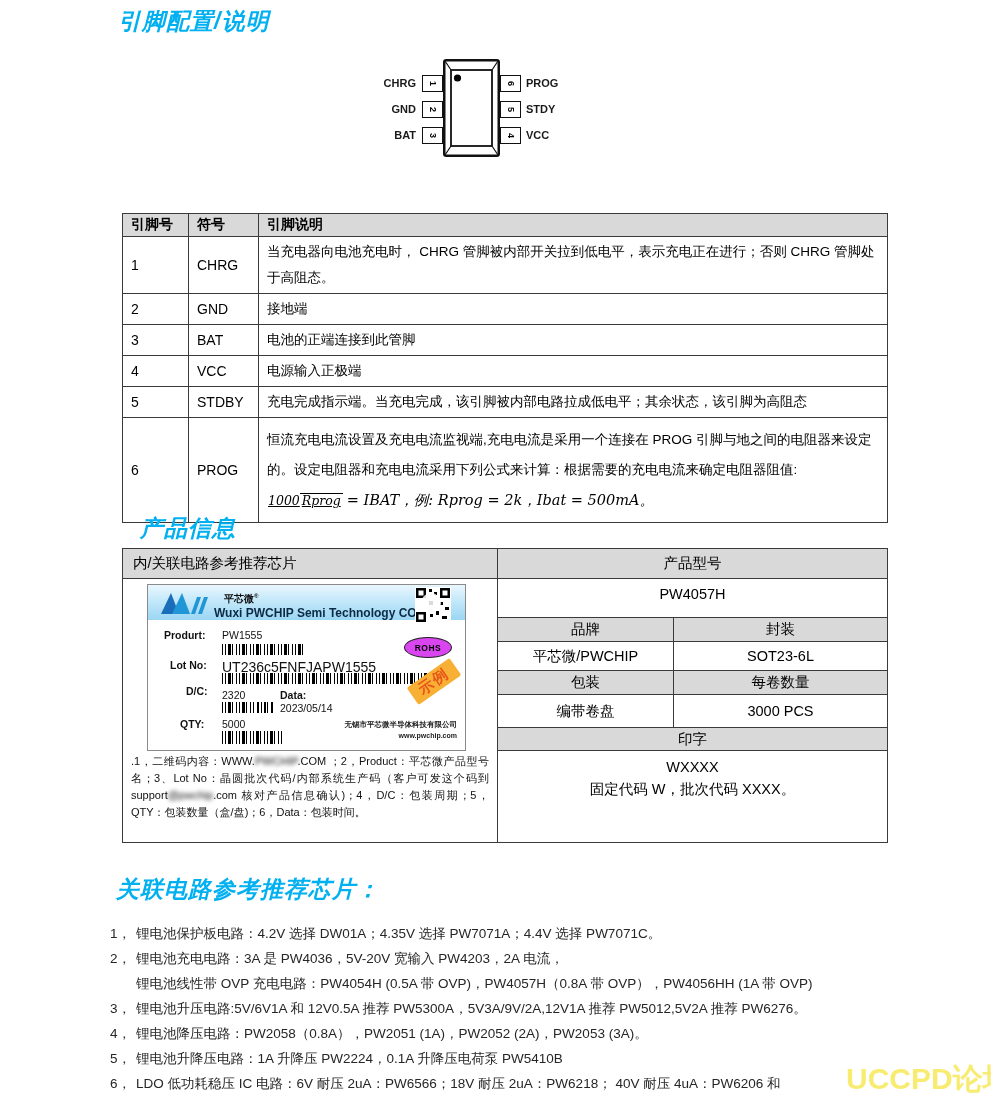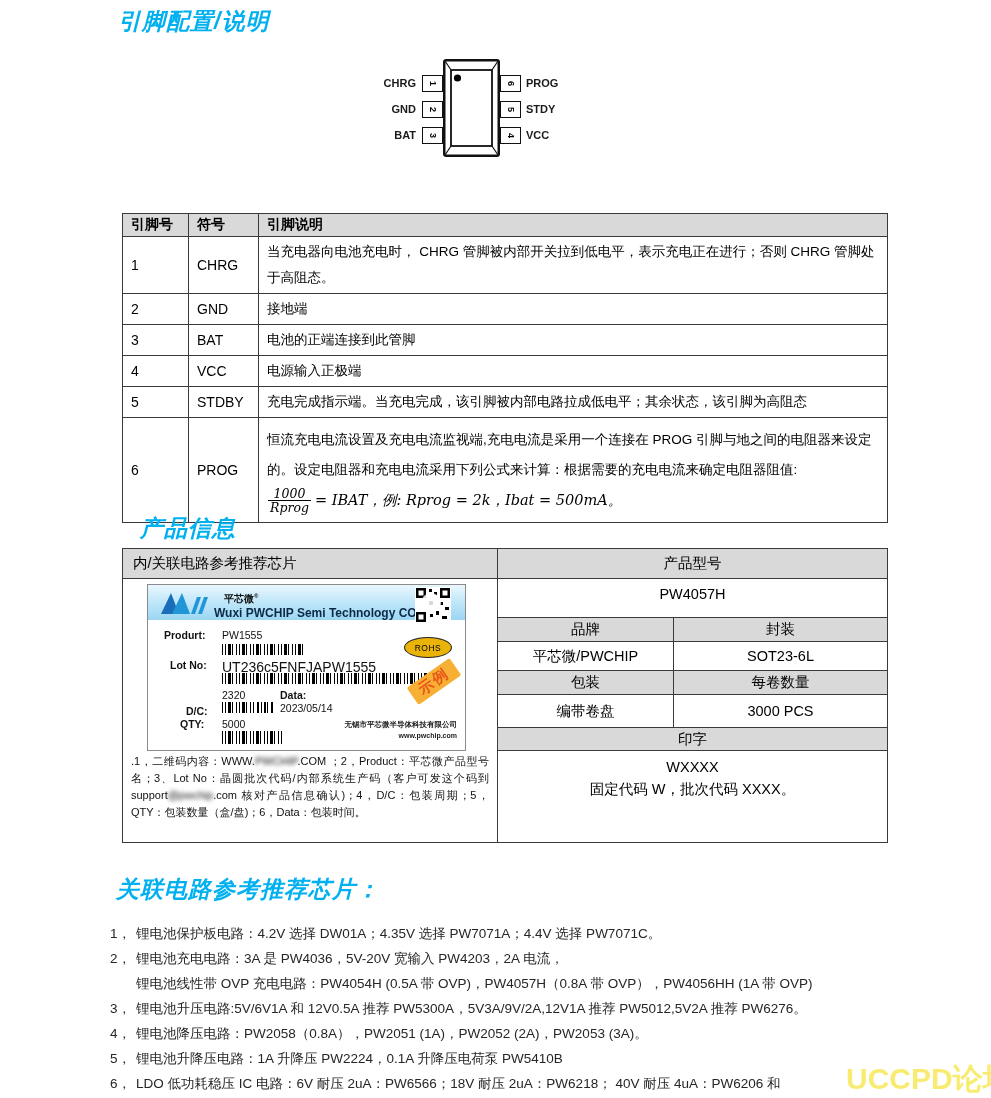--- a/index.html
+++ b/index.html
@@ -25,21 +25,21 @@
   
   table.pin-table{position:absolute;left:122px;top:213px;width:766px;border-collapse:collapse;table-layout:fixed;}
   .pin-table th,.pin-table td{border:1.5px solid #3a3a3a;padding:2px 8px;font-size:14px;vertical-align:middle;box-sizing:border-box;}
   .pin-table th{background:#d9d9d9;font-weight:bold;text-align:left;height:22px;}
   .pin-table td{font-weight:normal;}
   .pin-table td.desc{font-size:13.5px;line-height:26px;padding:2px 8px;}
   tr.rr1{height:55px;} tr.rr2{height:25px;} tr.rr3{height:26px;} tr.rr4{height:26px;} tr.rr5{height:25px;}
   tr.rr6{height:105px;}
   tr.rr6 td.desc{line-height:30px;}
   .math{font-family:"DejaVu Serif","Liberation Serif",serif;font-style:italic;font-size:14.5px;white-space:nowrap;}
-  .frac{display:inline-flex;flex-direction:column;align-items:center;vertical-align:middle;margin:0 4px 0 1px;line-height:1.05;}
+  .frac{display:inline-flex;flex-direction:row;align-items:center;vertical-align:middle;margin:0 4px 0 1px;line-height:1.05;text-decoration:underline;}
   .frac .num{font-size:12.5px;}
   .frac .den{font-size:12.5px;border-top:1.2px solid #000;padding:0 2px;}
 
   
   .prod-table{position:absolute;left:122px;top:548px;width:766px;height:295px;border:1.5px solid #3a3a3a;box-sizing:border-box;}
   .prod-table .cell{position:absolute;box-sizing:border-box;font-size:14.5px;display:flex;align-items:center;justify-content:center;}
   .hdr{background:#d9d9d9;}
   .c-lh{left:0;top:0;width:375px;height:30px;border-right:1.5px solid #3a3a3a;border-bottom:1.5px solid #3a3a3a;justify-content:flex-start !important;padding-left:10px;}
   .c-lbody{left:0;top:30px;width:375px;height:263px;border-right:1.5px solid #3a3a3a;display:block !important;}
   .c-model-h{left:375px;top:0;width:389px;height:30px;border-bottom:1.5px solid #3a3a3a;}
@@ -61,21 +61,21 @@
            background:linear-gradient(180deg,#eaf7fe 0%,#c3e8fa 45%,#9bd6f3 100%);}
   .lc-logo{position:absolute;left:12px;top:5px;}
   .lc-brand{position:absolute;left:76px;top:7px;font-size:10px;font-weight:bold;color:#111;}
   .lc-brand sup{font-size:6px;}
   .lc-co-en{position:absolute;left:66px;top:21px;font-size:12px;font-weight:bold;color:#0b2a45;white-space:nowrap;}
   .lc-qr{position:absolute;right:14px;top:2px;width:36px;height:36px;background:#fff;}
   .lc-field{position:absolute;font-size:10.5px;color:#111;white-space:nowrap;}
   .lc-field b{font-weight:bold;}
   .barcode{position:absolute;background:repeating-linear-gradient(90deg,#000 0 1.5px,#fff 1.5px 3px,#000 3px 4px,#fff 4px 6.5px,#000 6.5px 9px,#fff 9px 10.5px,#000 10.5px 11.5px,#fff 11.5px 14px);}
   .lc-rohs{position:absolute;left:256px;top:52px;width:46px;height:19px;border:1.6px solid #222;border-radius:50%;
-           display:flex;align-items:center;justify-content:center;font-size:8.5px;font-weight:normal;letter-spacing:.5px;background:#eab308;}
+           display:flex;align-items:center;justify-content:center;font-size:8.5px;font-weight:bold;letter-spacing:.5px;background:#d946ef;}
   .lc-stamp{position:absolute;left:260px;top:86px;transform:rotate(-35deg);background:#f7b034;color:#e8551a;
             font-size:15px;font-weight:bold;padding:1px 9px;letter-spacing:2px;border-radius:2px;}
   .lc-co-cn{position:absolute;right:8px;top:135px;font-size:7.5px;font-weight:bold;color:#222;}
   .lc-web{position:absolute;right:8px;top:147px;font-size:7px;font-weight:bold;color:#222;}
   .note{position:absolute;left:8px;top:174px;width:358px;font-size:11px;line-height:17px;color:#111;text-align:justify;}
   .blur{filter:blur(2px);}
 
   
   .rel-list{position:absolute;left:110px;top:921px;width:800px;font-size:13.5px;color:#262626;}
   .rel-item{position:relative;padding-left:26px;line-height:25px;}
@@ -226,21 +226,21 @@
         </div>
 
         <div class="lc-field" style="left:16px;top:44px;"><b>Produrt:</b></div>
         <div class="lc-field" style="left:74px;top:44px;">PW1555</div>
         <div class="barcode" style="left:74px;top:59px;width:82px;height:11px;"></div>
 
         <div class="lc-field" style="left:22px;top:74px;"><b>Lot No:</b></div>
         <div class="lc-field" style="left:74px;top:74px;font-size:14px;">UT236c5FNFJAPW1555</div>
         <div class="barcode" style="left:74px;top:88px;width:218px;height:11px;"></div>
 
-        <div class="lc-field" style="left:38px;top:120px;"><b>D/C:</b></div>
+        <div class="lc-field" style="left:38px;top:100px;"><b>D/C:</b></div>
         <div class="lc-field" style="left:74px;top:104px;">2320</div>
         <div class="lc-field" style="left:132px;top:104px;"><b>Data:</b></div>
         <div class="barcode" style="left:74px;top:117px;width:52px;height:11px;"></div>
         <div class="lc-field" style="left:132px;top:117px;">2023/05/14</div>
 
         <div class="lc-field" style="left:32px;top:133px;"><b>QTY:</b></div>
         <div class="lc-field" style="left:74px;top:133px;">5000</div>
         <div class="barcode" style="left:74px;top:146px;width:62px;height:13px;"></div>
 
         <div class="lc-rohs">ROHS</div>

